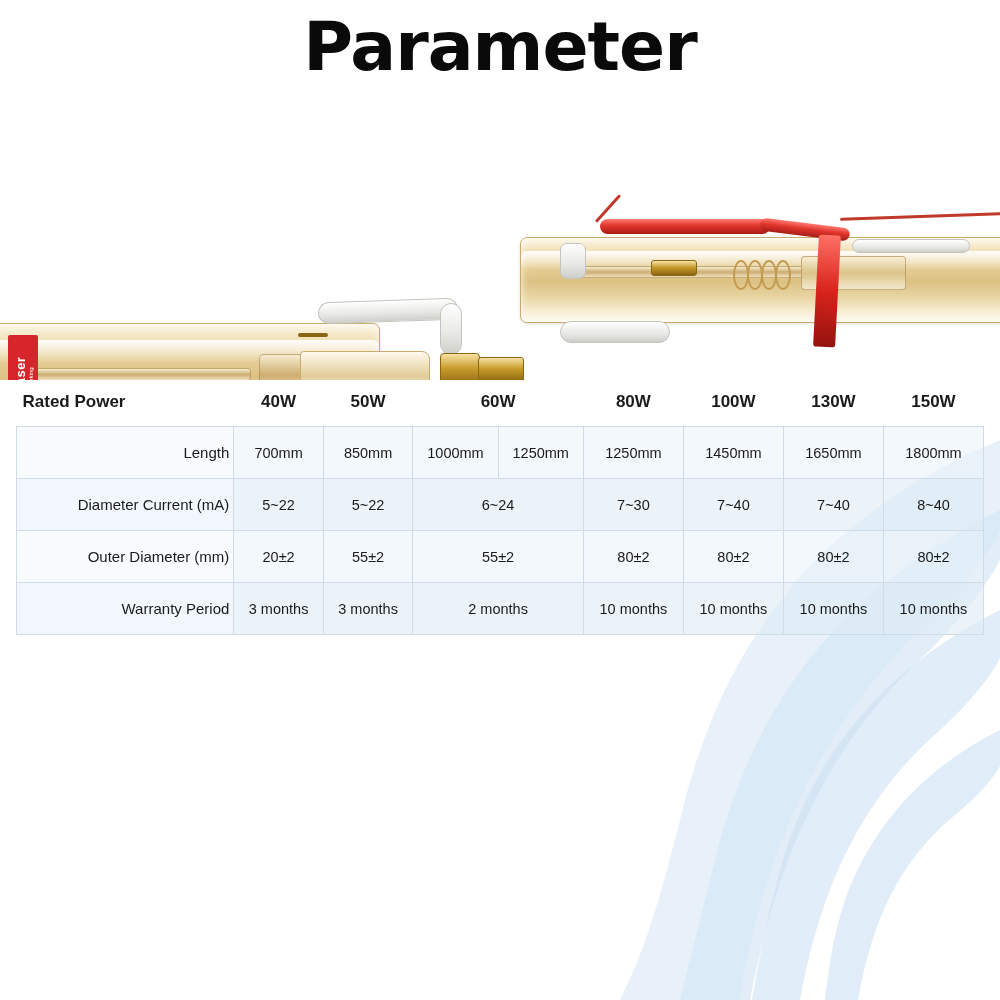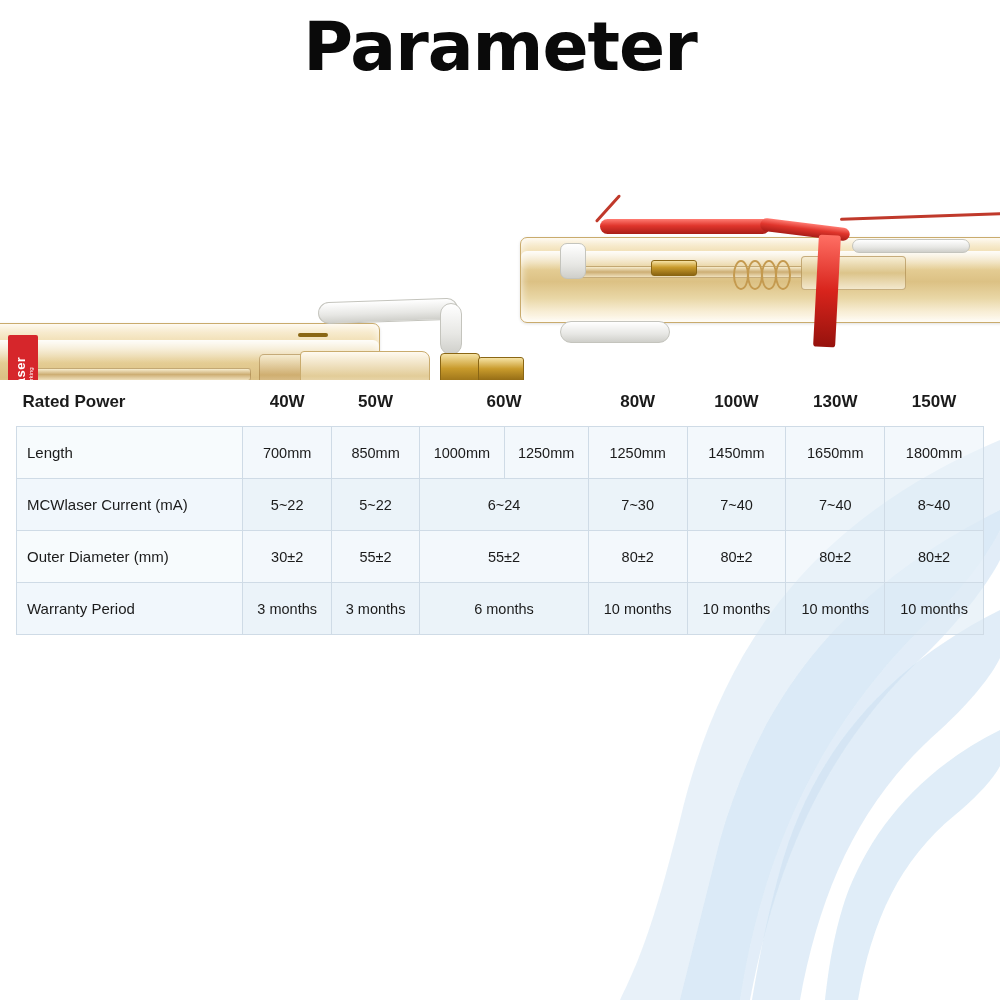--- a/index.html
+++ b/index.html
@@ -175,21 +175,21 @@
   tbody td {
     height: 52px;
     text-align: center;
     border: 1px solid #cfdbe6;
     background: rgba(233,242,249,.55);
     padding: 2px 4px;
     white-space: nowrap;
   }
   tbody tr:nth-child(even) td { background: rgba(222,236,246,.62); }
   tbody td.rowhead {
-    text-align: left;
+    text-align: right;
     padding-left: 10px;
     font-size: 15px;
     background: rgba(240,247,252,.5);
   }
   tbody tr:nth-child(even) td.rowhead { background: rgba(231,242,250,.6); }
   .check { font-size: 19px; line-height: 1; }
 </style>
 </head>
 <body>
 
@@ -272,48 +272,48 @@
           <td>1450mm</td>
           <td>1650mm</td>
           <td>1800mm</td>
         </tr>
 
 
 
 
 
         <tr>
-          <td class="rowhead">MCWlaser Current (mA)</td>
+          <td class="rowhead">Diameter Current (mA)</td>
           <td>5~22</td>
           <td>5~22</td>
           <td colspan="2">6~24</td>
           <td>7~30</td>
           <td>7~40</td>
           <td>7~40</td>
           <td>8~40</td>
         </tr>
 
         <tr>
           <td class="rowhead">Outer Diameter (mm)</td>
-          <td>30±2</td>
+          <td>20±2</td>
           <td>55±2</td>
           <td colspan="2">55±2</td>
           <td>80±2</td>
           <td>80±2</td>
           <td>80±2</td>
           <td>80±2</td>
         </tr>
 
 
 
         <tr>
           <td class="rowhead">Warranty Period</td>
           <td>3 months</td>
           <td>3 months</td>
-          <td colspan="2">6 months</td>
+          <td colspan="2">2 months</td>
           <td>10 months</td>
           <td>10 months</td>
           <td>10 months</td>
           <td>10 months</td>
         </tr>
 
       </tbody>
     </table>
   </div>
 

